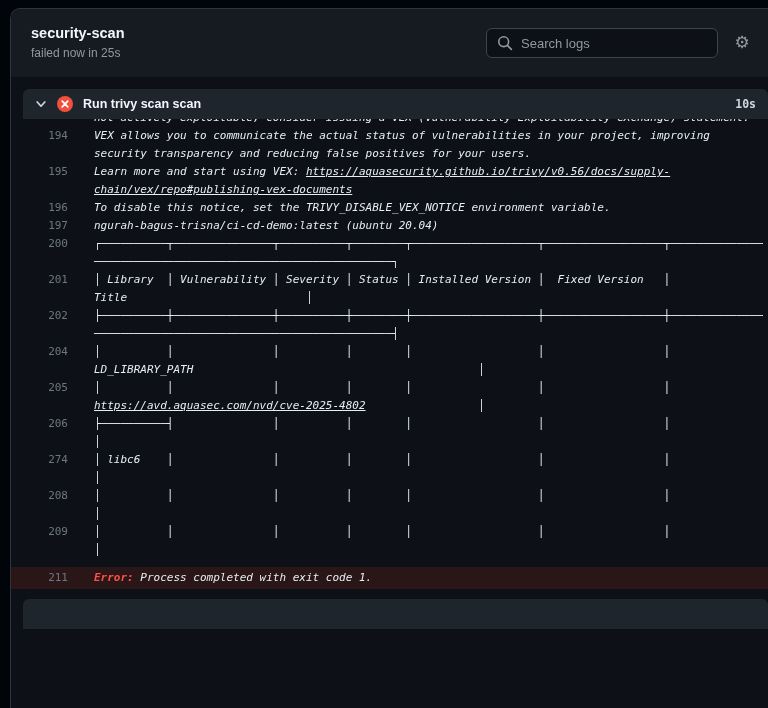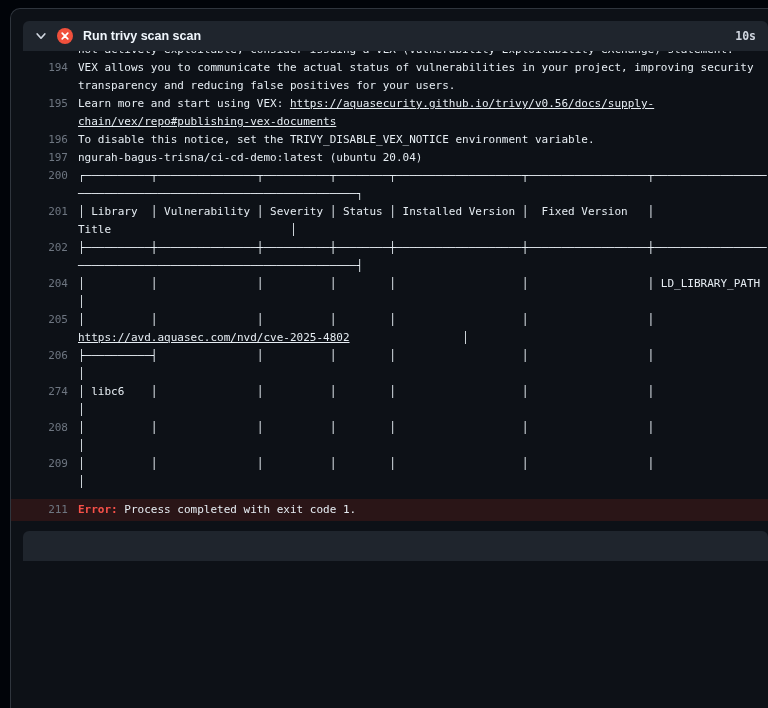--- a/index.html
+++ b/index.html
@@ -72,38 +72,55 @@
     font-family: "DejaVu Sans Mono", monospace;
     font-size: 11px; line-height: 18px;
   }
   .log-row.clipped { margin-top: -13px; }
   .log-row.error { background: #2a1517; padding: 2px 0; margin-top: 8px; }
   .ln {
     flex: none; width: 57px; text-align: right;
     color: #6e7681; user-select: none;
   }
   .lt {
-    flex: 1 1 auto; margin-left: 10px; min-width: 0;
+    flex: 1 1 auto; margin-left: 26px; min-width: 0;
     white-space: pre-wrap; overflow-wrap: break-word; word-break: normal;
     color: #e6edf3;
+    font-style: italic;
   }
   .lt a.lnk { color: inherit; text-decoration: underline; cursor: pointer; }
   .lt .err { color: #f85149; font-weight: 700; }
   
   .next-step {
     margin: 10px 0 0 12px; height: 30px;
     background: #1f252d;
     border-radius: 6px 6px 0 0;
   }
 </style>
 </head>
 <body>
 
 <div class="panel">
 
+  <div class="job-header">
+    <div class="jh-titles">
+      <div class="jh-title">security-scan</div>
+      <div class="jh-sub">failed now in 25s</div>
+    </div>
+    <div class="search-box">
+      <svg width="16" height="16" viewBox="0 0 16 16">
+        <circle cx="6.7" cy="6.7" r="4.9" fill="none" stroke="#9198a1" stroke-width="1.6"></circle>
+        <line x1="10.6" y1="10.6" x2="14.4" y2="14.4" stroke="#9198a1" stroke-width="1.6" stroke-linecap="round"></line>
+      </svg>
+      <input type="text" placeholder="Search logs" style="">
+    </div>
+    <button class="gear-btn">
+      <span>⚙</span>
+    </button>
+  </div>
 
   <div class="step-header">
     <svg width="12" height="12" viewBox="0 0 12 12">
       <polyline points="2.2,4 6,8.2 9.8,4" fill="none" stroke="#d1d7e0" stroke-width="1.7" stroke-linecap="round" stroke-linejoin="round"></polyline>
     </svg>
     <svg width="16" height="16" viewBox="0 0 16 16">
       <circle cx="8" cy="8" r="8" fill="#f0503c"></circle>
       <path d="M5.2 5.2 L10.8 10.8 M10.8 5.2 L5.2 10.8" stroke="#ffffff" stroke-width="1.7" stroke-linecap="round"></path>
     </svg>
     <span class="step-name">Run trivy scan scan</span>

